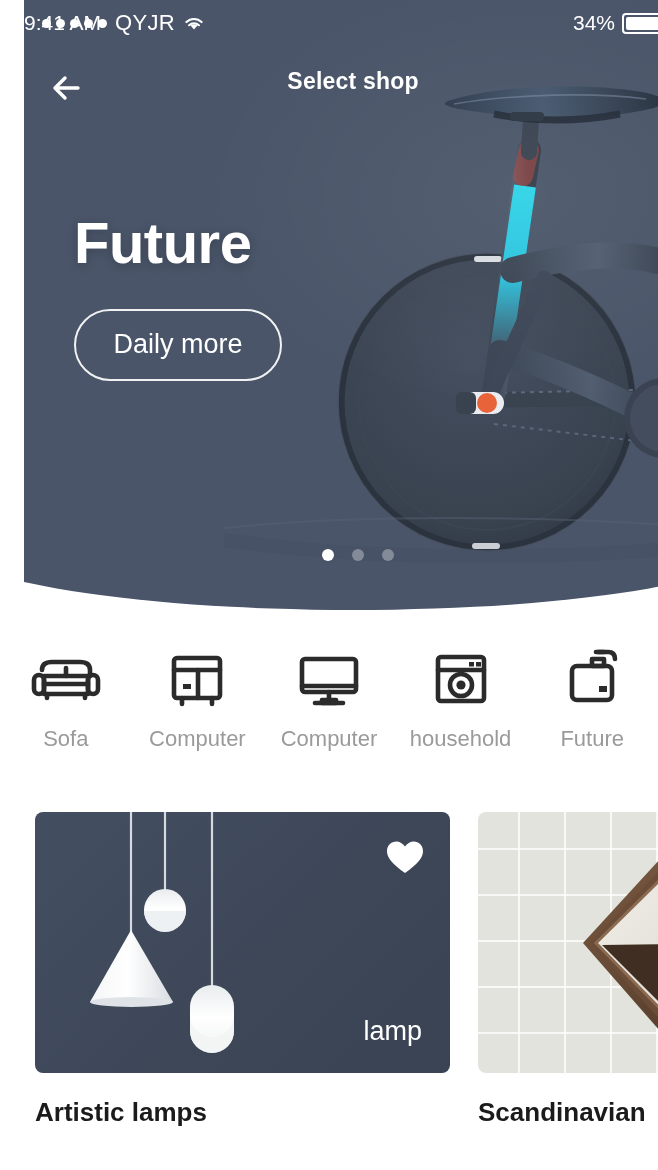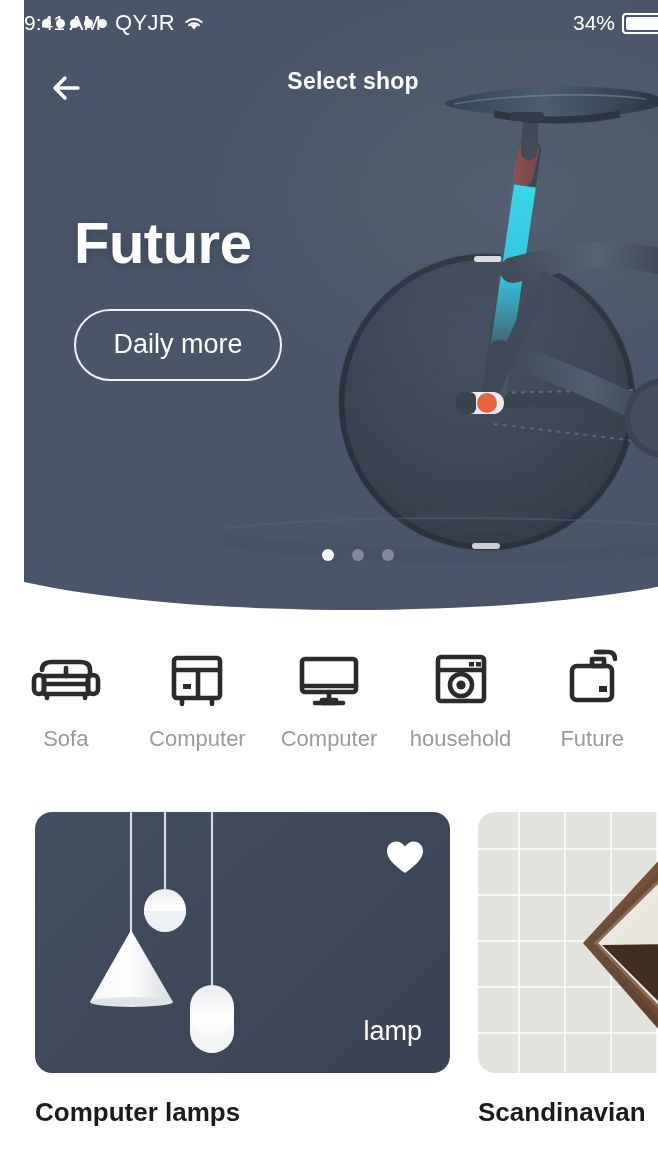--- a/index.html
+++ b/index.html
@@ -68,21 +68,21 @@
 
   
   .cats { position:absolute; top:646px; left:0; width:658px; display:flex; }
   .cat { flex:1; display:flex; flex-direction:column; align-items:center; cursor:pointer; }
   .cat-ico { height:62px; display:flex; align-items:flex-end; justify-content:center; }
   .cat-label { margin-top:18px; font-size:22px; color:#9a9a9a; }
 
   
   .cards { position:absolute; top:812px; left:35px; display:flex; gap:28px; }
   .card { width:415px; flex:0 0 auto; }
-  .card-img { position:relative; width:415px; height:261px; border-radius:17px; overflow:hidden; }
+  .card-img { position:relative; width:415px; height:261px; border-radius:8px; overflow:hidden; }
   .card-title { margin-top:24px; font-size:26px; font-weight:bold; color:#1b1b1b; white-space:nowrap; }
 
   .lamp-bg { position:absolute; inset:0; background:linear-gradient(135deg,#434e61 0%, #3d4758 55%, #3a4354 100%); }
   .heart { position:absolute; right:26px; top:28px; width:38px; height:34px; cursor:pointer; }
   .lamp-tag { position:absolute; right:28px; bottom:26px; font-size:27px; color:#fff; }
 
   .tile-bg {
     position:absolute; inset:0;
     background-color:#e3e3dd;
     background-image:
@@ -331,21 +331,21 @@
           <path d="M109 99 A21 21 0 0 0 151 99 Z" fill="#eef1f3"></path>
 
           <rect x="155" y="173" width="44" height="68" rx="22" fill="url(#lampB)"></rect>
           <path d="M155 203 A22 22 0 0 0 199 203 V219 A22 22 0 0 1 155 219 Z" fill="#f2f4f5" opacity="0.85"></path>
         </svg>
         <svg class="heart" viewBox="0 0 38 34">
           <path d="M19 33 C6 23.5 1 17.6 1 11.2 C1 5.6 5.2 1.6 10.3 1.6 C13.8 1.6 16.9 3.6 19 6.6 C21.1 3.6 24.2 1.6 27.7 1.6 C32.8 1.6 37 5.6 37 11.2 C37 17.6 32 23.5 19 33 Z" fill="#ffffff"></path>
         </svg>
         <div class="lamp-tag">lamp</div>
       </div>
-      <div class="card-title">Computer lamps</div>
+      <div class="card-title">Artistic lamps</div>
     </div>
 
     <div class="card">
       <div class="card-img">
         <div class="tile-bg"></div>
         <svg width="415" height="250" viewBox="0 0 415 250" style="position:absolute;inset:0">
           <defs>
             <linearGradient id="woodG" x1="0" y1="0" x2="1" y2="1">
               <stop offset="0" stop-color="#7a5a42"></stop>
                 <stop offset="0.55" stop-color="#5d4330"></stop>

